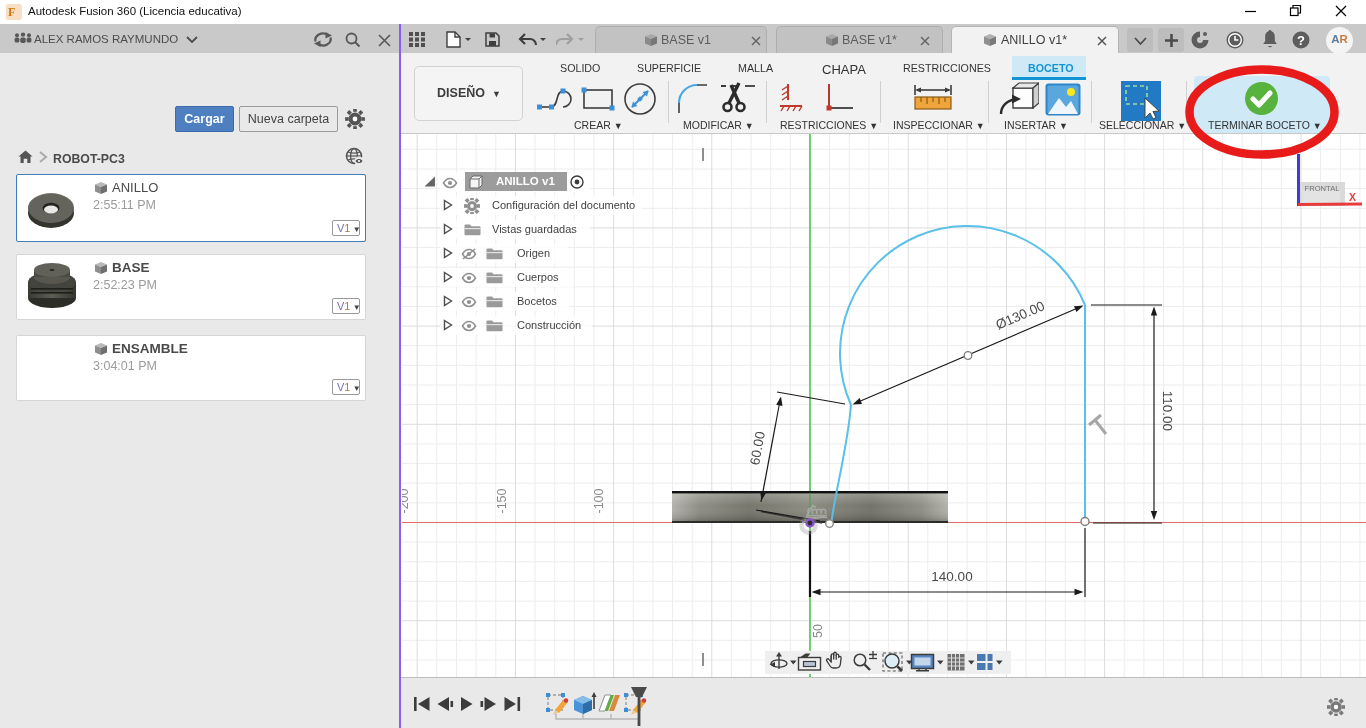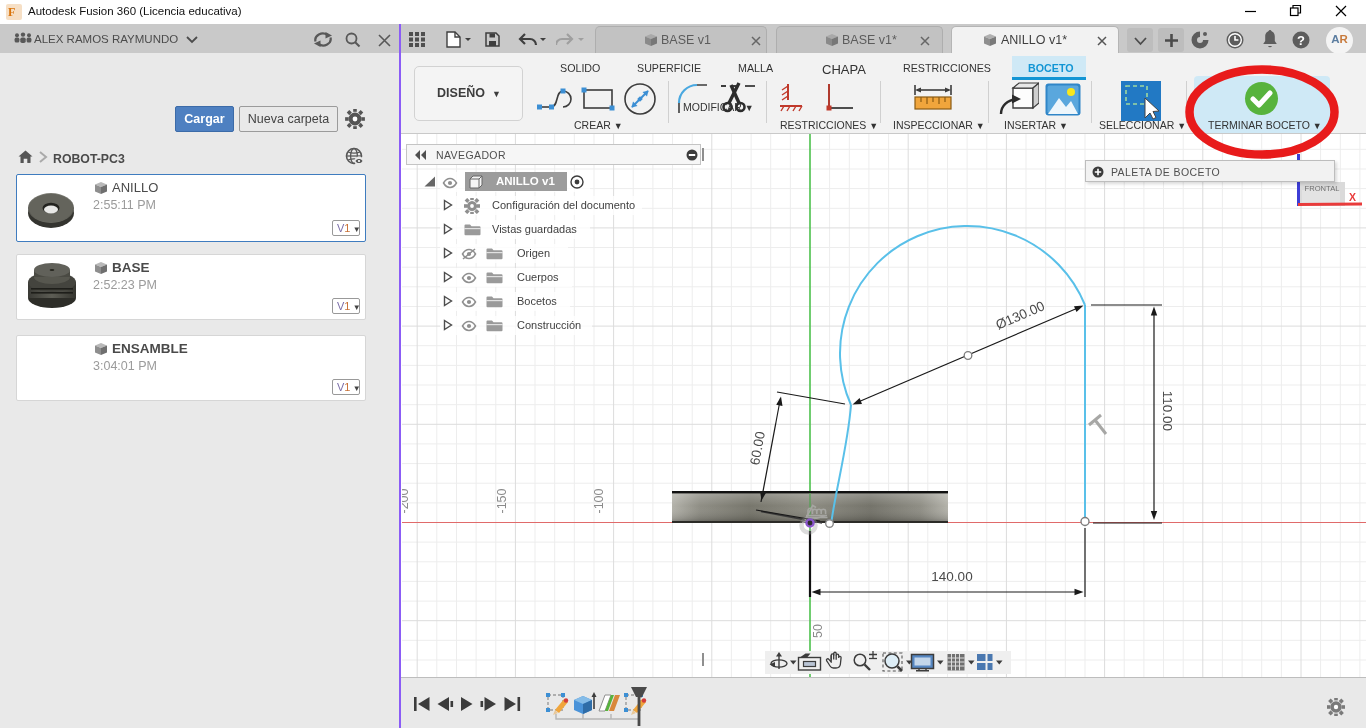--- a/index.html
+++ b/index.html
@@ -281,21 +281,21 @@
     <path d="M2,20 a18,18 0 0 1 18,-18" fill="none" stroke="#49a8e0" stroke-width="2.2"></path>
   </svg>
   <svg class="abs" style="left:318px;top:28px" width="38" height="36" viewBox="0 0 38 36">
     <path d="M2,5 H10 M14,5 H22" stroke="#3c3c3c" stroke-width="1.8" stroke-dasharray="5,3"></path>
     <path d="M26,5 H36" stroke="#3c3c3c" stroke-width="1.8"></path>
     <path d="M20,2 L10,22" stroke="#2c2c2c" stroke-width="3.4"></path>
     <path d="M12,4 L20,22" stroke="#2c2c2c" stroke-width="3.4"></path>
     <circle cx="8.5" cy="26" r="4" fill="none" stroke="#2c2c2c" stroke-width="2.6"></circle>
     <circle cx="21.5" cy="26" r="4" fill="none" stroke="#2c2c2c" stroke-width="2.6"></circle>
   </svg>
-  <div class="abs" style="left:282px;top:48px;font-size:10.5px;color:#333">MODIFICAR&nbsp;<span style="font-size:9px">▼</span></div>
+  <div class="abs" style="left:282px;top:66px;font-size:10.5px;color:#333">MODIFICAR&nbsp;<span style="font-size:9px">▼</span></div>
   <div class="abs" style="left:365px;top:28px;width:1px;height:42px;background:#d0d0d0"></div>
 
   <svg class="abs" style="left:377px;top:29px" width="32" height="34" viewBox="0 0 32 34">
     <line x1="10" y1="2" x2="10" y2="18" stroke="#c0392b" stroke-width="2"></line>
     <path d="M10,4 l-6,4 M10,9 l-6,4 M10,14 l-6,4" stroke="#c0392b" stroke-width="1.4"></path>
     <line x1="2" y1="24" x2="24" y2="24" stroke="#c0392b" stroke-width="2"></line>
     <path d="M6,24 l-3,5 M12,24 l-3,5 M18,24 l-3,5 M24,24 l-3,5" stroke="#c0392b" stroke-width="1.4"></path>
   </svg>
   <svg class="abs" style="left:418px;top:29px" width="36" height="34" viewBox="0 0 36 34">
     <line x1="10" y1="2" x2="10" y2="26" stroke="#b03a2e" stroke-width="2"></line>
@@ -444,30 +444,20 @@
     <line x1="693" y1="286" x2="704" y2="300"></line>
   </g>
 
   <circle cx="566" cy="221.5" r="3.8" fill="#fff" stroke="#7d7d7d" stroke-width="1.3"></circle>
   <circle cx="683" cy="387.5" r="4" fill="#fff" stroke="#7d7d7d" stroke-width="1.4"></circle>
   <circle cx="427.5" cy="389.5" r="3.8" fill="#fff" stroke="#8a8a8a" stroke-width="1.4"></circle>
   <circle cx="406.5" cy="391.5" r="7" fill="none" stroke="#9a9a9a" stroke-width="4.5" opacity="0.35"></circle>
   <circle cx="408" cy="389" r="3.6" fill="#2e2e2e" stroke="#8a55cc" stroke-width="2.3"></circle>
 </svg>
 
-  <div class="abs" style="left:4px;top:10px;width:295px;height:21px;background:#f6f6f6;border:1px solid #c4c4c4">
-    <svg class="abs" style="left:7px;top:5px" width="14" height="10">
-        <path d="M6,0 L1,5 L6,10 Z M12,0 L7,5 L12,10 Z" fill="#4f4f4f"></path>
-      </svg>
-    <div class="abs" style="left:29px;top:4px;font-size:10.5px;color:#4f4f4f;letter-spacing:0.4px">NAVEGADOR</div>
-    <svg class="abs" style="left:279px;top:4px" width="12" height="12">
-        <circle cx="6" cy="6" r="5.5" fill="#3c3c3c"></circle>
-        <rect x="2.8" y="5" width="6.4" height="2" fill="#fff"></rect>
-      </svg>
-  </div>
   <div class="abs" style="left:300px;top:14px;width:2px;height:13px;background:#8f8f8f"></div>
 
   <div class="abs" style="left:38px;top:38px;width:150px;height:20px;background:rgba(255,255,255,0.8)"></div>
   <svg class="abs" style="left:22px;top:42px" width="12" height="11">
       <path d="M0.5,10.5 L11,10.5 L11,0.5 Z" fill="#666"></path>
     </svg>
   <svg style="position:absolute;left:40px;top:43px" width="16" height="12" viewBox="0 0 16 12">
       <path d="M1.5,6 C3.5,2.6 6,1.5 8,1.5 C10,1.5 12.5,2.6 14.5,6 C12.5,9.4 10,10.5 8,10.5 C6,10.5 3.5,9.4 1.5,6 Z" fill="none" stroke="#8f8f8f" stroke-width="1.5"></path>
       <circle cx="8" cy="6" r="2.1" fill="#8f8f8f"></circle>
     </svg>
@@ -569,27 +559,20 @@
 
   <svg class="abs" style="left:880px;top:18px" width="84" height="60" viewBox="0 0 84 60">
     <rect x="16" y="30" width="47" height="24" fill="#dadada"></rect>
     <rect x="20" y="38" width="38" height="15" fill="#e3e3e3"></rect>
     <text x="40" y="38.5" font-size="7.6" fill="#6f6f6f" text-anchor="middle" font-family="'Liberation Sans',sans-serif">FRONTAL</text>
     <line x1="16.5" y1="2" x2="16.5" y2="54" stroke="#3d3dd6" stroke-width="3"></line>
     <line x1="16" y1="52.5" x2="80" y2="52" stroke="#e93b3b" stroke-width="3.2"></line>
     <text x="67" y="49" font-size="10.5" font-weight="bold" fill="#e93b3b" font-family="'Liberation Sans',sans-serif">X</text>
   </svg>
 
-  <div class="abs" style="left:683px;top:26px;width:250px;height:22px;background:#f2f2f2;border:1px solid #bdbdbd;box-shadow:2px 2px 3px rgba(0,0,0,0.15)">
-    <svg class="abs" style="left:6px;top:5px" width="12" height="12">
-        <circle cx="6" cy="6" r="5.5" fill="#3c3c3c"></circle>
-        <path d="M6,2.8 V9.2 M2.8,6 H9.2" stroke="#fff" stroke-width="1.6"></path>
-      </svg>
-    <div class="abs" style="left:25px;top:5px;font-size:10.5px;color:#4f4f4f;letter-spacing:0.4px">PALETA DE BOCETO</div>
-  </div>
 
   <div class="abs" style="left:300px;top:519px;width:2px;height:13px;background:#8f8f8f"></div>
 
   <div class="abs" style="left:363px;top:517px;width:246px;height:23px;background:#efefef"></div>
   <svg class="abs" style="left:363px;top:517px" width="246" height="23" viewBox="0 0 246 23">
 
     <g stroke="#3c3c3c" stroke-width="1.4" fill="none">
       <line x1="14" y1="4" x2="14" y2="18"></line>
       <ellipse cx="14" cy="12.5" rx="8" ry="3.6"></ellipse>
     </g>

